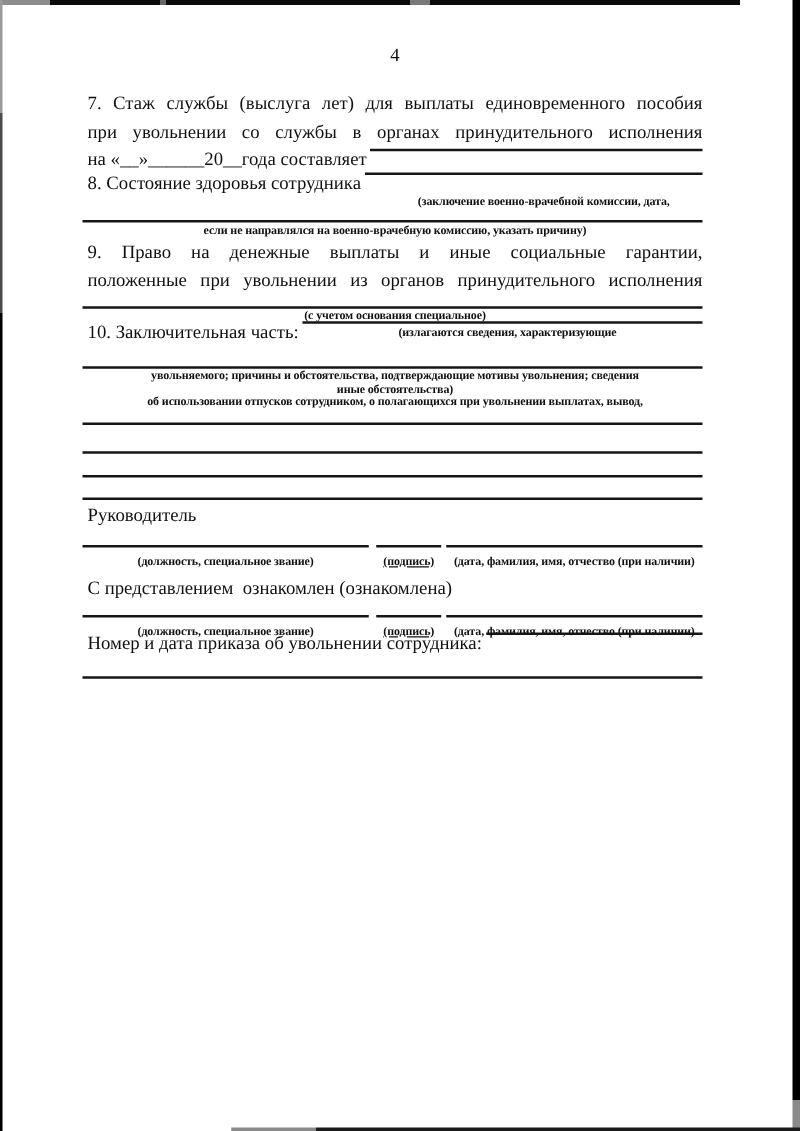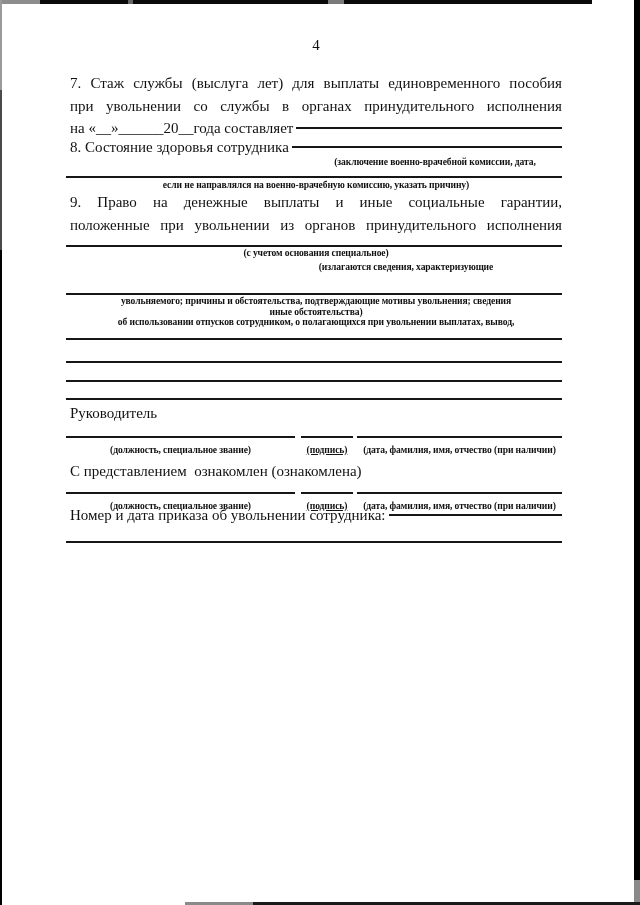--- a/index.html
+++ b/index.html
@@ -17,21 +17,21 @@
     background:linear-gradient(180deg,#000 0 880px,#8a8a8a 880px 100%);}
   .edge-left{top:0;left:0;width:2px;height:905px;
     background:linear-gradient(180deg,#9a9a9a 0 90px,#4a4a4a 90px 250px,#000 250px 100%);}
   .edge-bottom{left:185px;bottom:0;width:455px;height:3px;
     background:linear-gradient(90deg,#8a8a8a 0 68px,#1a1a1a 68px 100%);}
   
   .t{font-size:15px;line-height:18px;}
   .block{left:70px;width:492px;font-size:15px;line-height:18px;}
   .just{text-align:justify;text-align-last:justify;}
   .center{text-align:center;}
-  .row{left:70px;width:492px;display:flex;align-items:center;font-size:15px;line-height:18px;height:18px;}
+  .row{left:70px;width:492px;display:flex;align-items:flex-start;font-size:15px;line-height:18px;height:18px;}
   .row .lbl{white-space:nowrap;}
   .fill{flex:1;border-bottom:2px solid #161616;margin-left:3px;margin-bottom:1px;}
   .hline{left:66px;width:496px;height:0;border-top:2px solid #161616;}
   .cap{font-size:9.6px;line-height:10.5px;font-weight:bold;letter-spacing:-0.1px;}
   .sigrow{left:66px;width:496px;display:flex;align-items:flex-start;}
   .seg{border-top:2px solid #161616;text-align:center;padding-top:1px;}
   .seg .cap{white-space:nowrap;}
   .seg1{width:229px;margin-right:6px;}
   .seg2{width:52px;margin-right:4px;text-decoration:underline;}
   .seg3{flex:1;}
@@ -62,20 +62,24 @@
   </div>
   <div class="abs cap center" style="top:157px;left:310px;width:250px;">(заключение военно-врачебной комиссии, дата,</div>
   <div class="abs hline" style="top:176px;"></div>
   <div class="abs cap center" style="top:180px;left:70px;width:492px;">если не направлялся на военно-врачебную комиссию, указать причину)</div>
 
   <div class="abs block just" style="top:193px;">9. Право на денежные выплаты и иные социальные гарантии,</div>
   <div class="abs block just" style="top:216px;">положенные при увольнении из органов принудительного исполнения</div>
   <div class="abs hline" style="top:245px;"></div>
   <div class="abs cap center" style="top:248px;left:70px;width:492px;">(с учетом основания специальное)</div>
 
+  <div class="abs row" style="top:257px;">
+    <span class="lbl">10. Заключительная часть:</span>
+    <span class="fill"></span>
+  </div>
   <div class="abs cap center" style="top:262px;left:250px;width:312px;">(излагаются сведения, характеризующие</div>
   <div class="abs hline" style="top:293px;"></div>
   <div class="abs center" style="top:296px;left:70px;width:492px;">
     <div class="cap">увольняемого; причины и обстоятельства, подтверждающие мотивы увольнения; сведения</div>
     <div class="cap">иные обстоятельства)</div>
     <div class="cap">об использовании отпусков сотрудником, о полагающихся при увольнении выплатах, вывод,</div>
   </div>
 
   <div class="abs hline" style="top:338px;"></div>
   <div class="abs hline" style="top:361px;"></div>

